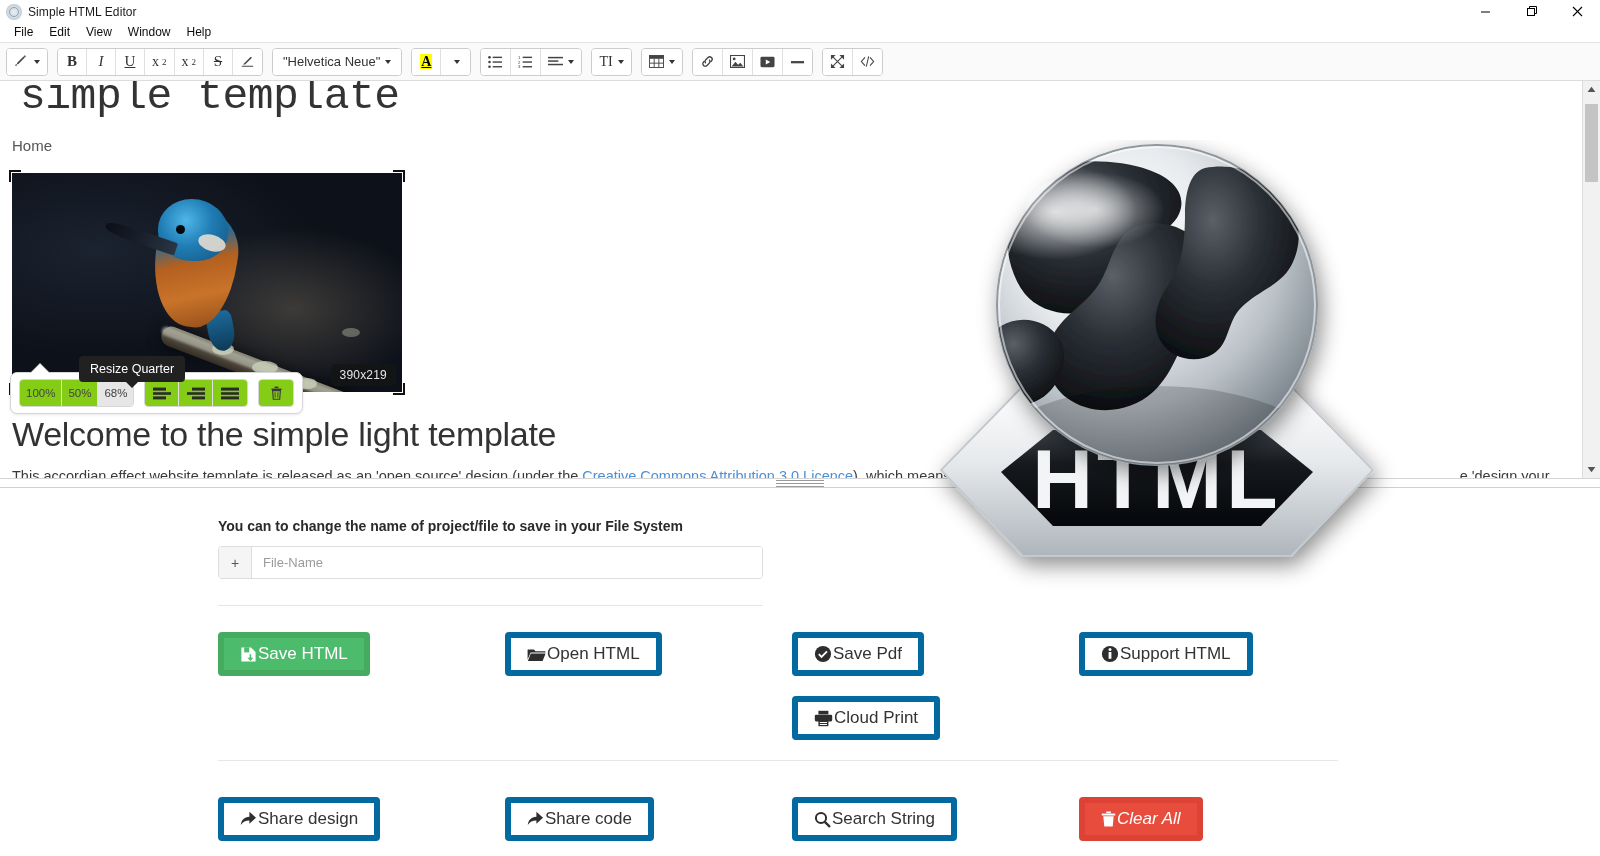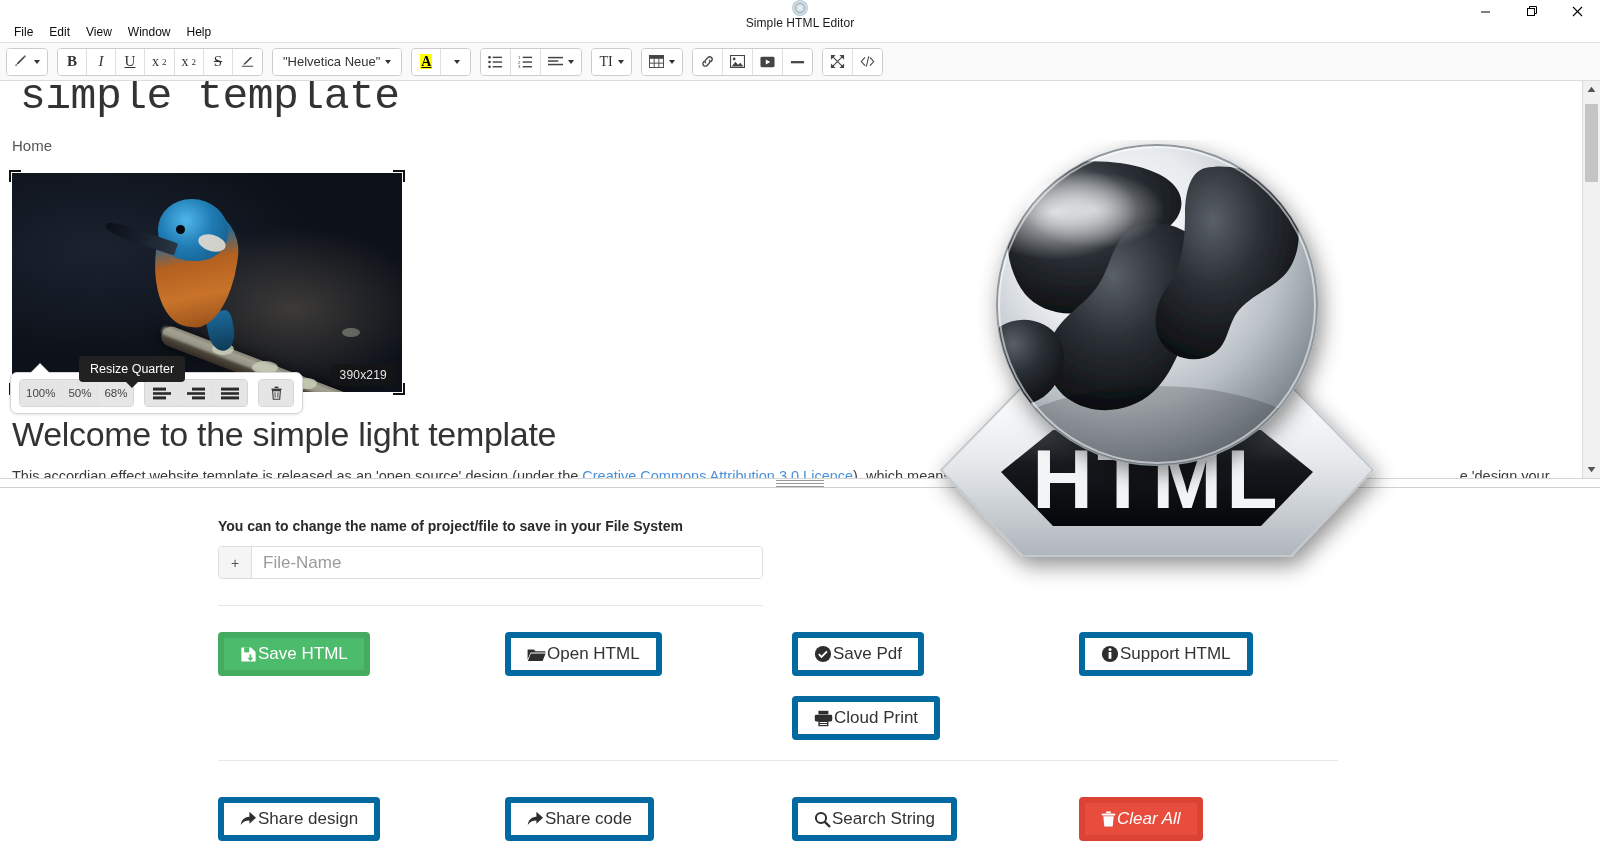--- a/index.html
+++ b/index.html
@@ -13,21 +13,20 @@
   * { box-sizing: border-box; }
 
   
   #titlebar {
     height: 23px;
     background: #ffffff;
     display: flex;
     align-items: center;
     position: relative;
     border-bottom: 0;
-    flex-direction: column;
   }
   #app-icon {
     width: 16px; height: 16px;
     margin: 0 6px 0 6px;
     border-radius: 50%;
     background:
       radial-gradient(circle at 50% 50%, #e9eef2 0%, #cfd9e0 55%, #9fb0bd 100%);
     position: relative;
     flex: 0 0 auto;
   }
@@ -293,21 +292,21 @@
     border-left: 9px solid transparent;
     border-right: 9px solid transparent;
     border-bottom: 9px solid #fff;
     filter: drop-shadow(0 -1px 0 #d5d5d5);
   }
   .pop-group { display: flex; border: 1px solid #d6d6d6; border-radius: 4px; overflow: hidden; }
   .pop-btn {
     min-width: 34px; height: 26px;
     display: flex; align-items: center; justify-content: center;
     font-size: 11.5px; color: #444;
-    background: #e5e5e5;
+    background: #84cc16;
     border-right: 1px solid #e2e2e2;
     padding: 0 6px;
   }
   .pop-btn:last-child { border-right: none; }
   .pop-btn.active { background: #e6e6e6; }
 
   #doc-h1 {
     font-size: 34px;
     font-weight: 300;
     color: #333;
@@ -391,21 +390,21 @@
     display: flex; align-items: center; justify-content: center;
     background: #f5f5f5;
     border-right: 1px solid #dddddd;
     color: #555;
     font-size: 14px;
   }
   #filename-input {
     flex: 1;
     border: none; outline: none;
     padding: 0 11px;
-    font-size: 17px;
+    font-size: 13px;
     color: #a16207;
     font-family: "Liberation Sans", sans-serif;
     background: #fff;
   }
   #filename-input::placeholder { color: #9b9b9b; }
 
   .hr {
     height: 1px;
     background: #e7e7e7;
     border: 0;

